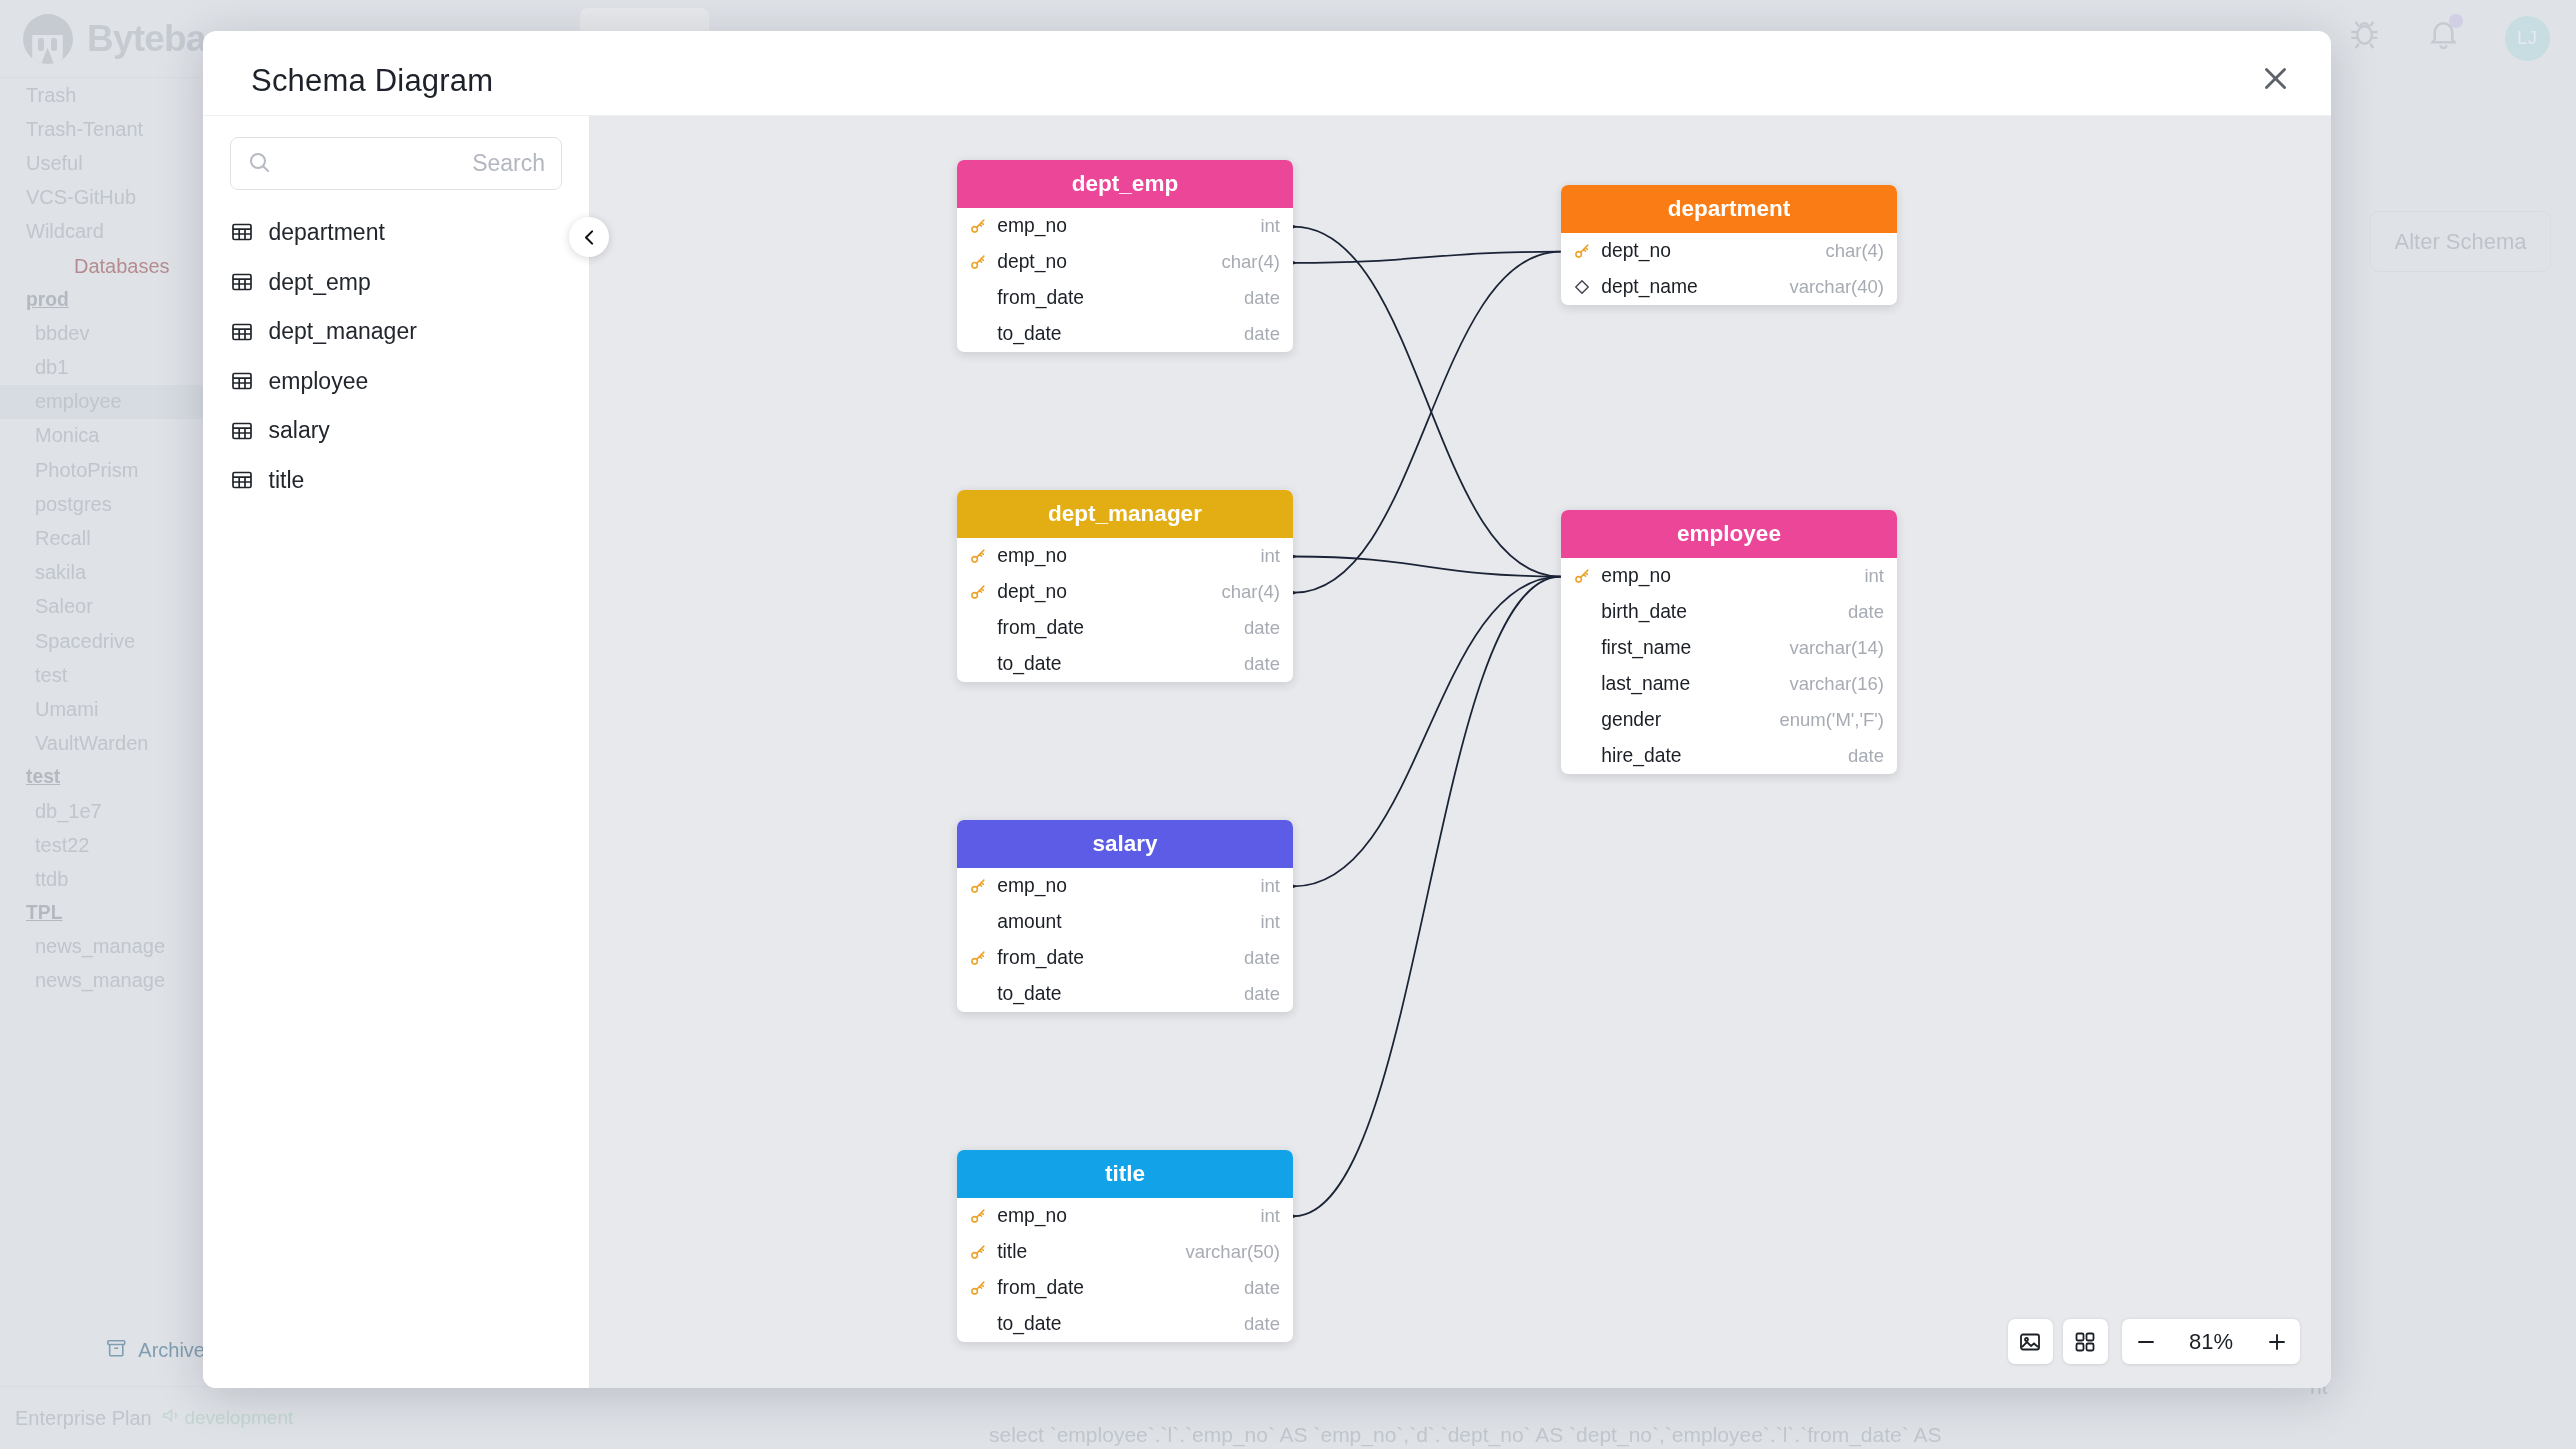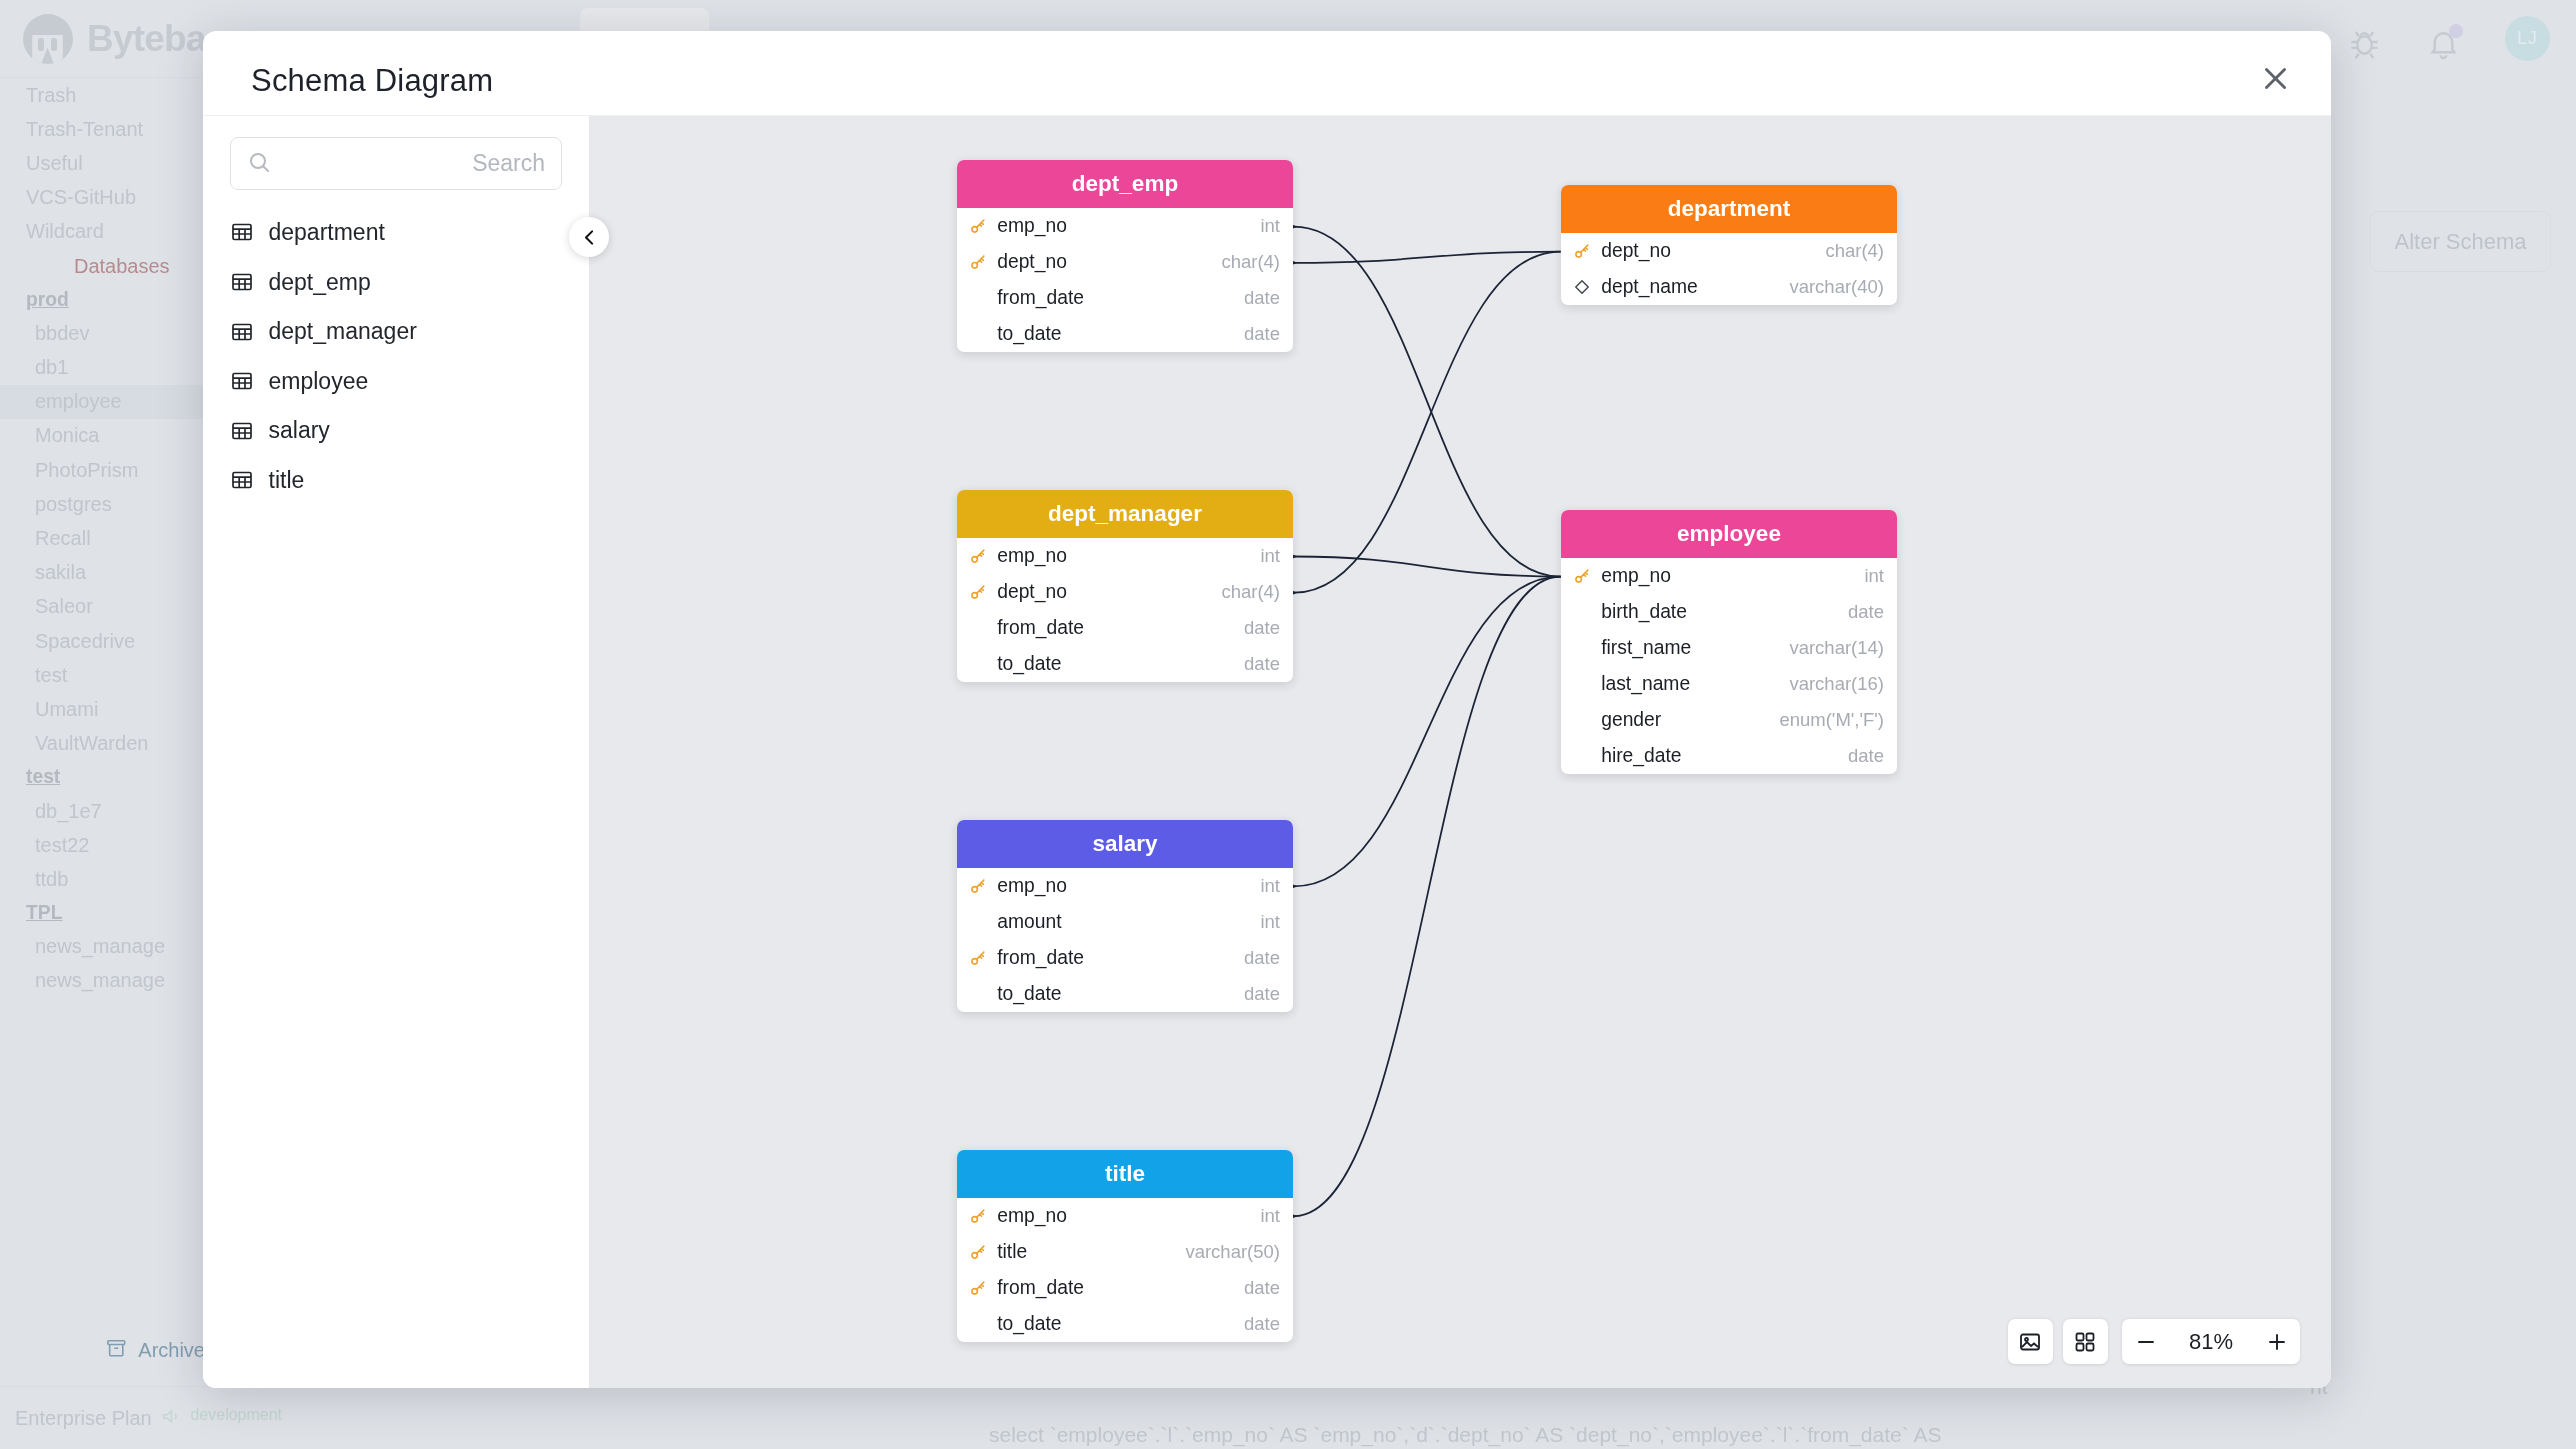--- a/index.html
+++ b/index.html
@@ -33,21 +33,21 @@
     clip-path: polygon(0 0, 100% 0, 100% 100%, 70% 100%, 50% 45%, 30% 100%, 0 100%);
   }
   .logo-mark::after {
     content: ""; position: absolute; left: 15.3px; top: 24px;
     width: 6.4px; height: 13.7px; border-radius: 2.4px;
     background: #9aa2ae;
     box-shadow: 13px 0 0 #9aa2ae;
   }
   .logo-text { font-size: 37px; font-weight: bold; color: #9aa2ae; letter-spacing: -0.8px; }
 
-  .topbar-right { margin-left: auto; display: flex; align-items: flex-end; gap: 44px; margin-right: 26px; }
+  .topbar-right { margin-left: auto; display: flex; align-items: flex-start; gap: 44px; margin-right: 26px; }
   .tb-icon { width: 35px; height: 35px; position: relative; color: #9aa2ae; }
   .tb-icon svg { width: 100%; height: 100%; }
   .bell-dot {
     position: absolute; right: -1.6px; top: -1.6px;
     width: 13.7px; height: 13.7px; border-radius: 50%; background: #b6aee0;
   }
   .avatar {
     width: 45px; height: 45px; border-radius: 50%;
     background: #9fd4d8; color: #f0fbfb;
     display: flex; align-items: center; justify-content: center;
@@ -70,21 +70,21 @@
     display: flex; align-items: center; gap: 11.3px;
     padding: 8px 0 8px 21px; font-size: 20px; color: #0c4a6e; justify-content: flex-end;
   }
   .bg-archive svg { width: 22.5px; height: 22.5px; }
   .bg-plan {
     position: absolute; bottom: 0; left: 0; right: -161px; height: 63px;
     border-top: 0.8px solid #d3d7de;
     display: flex; align-items: center; gap: 9.7px;
     padding-left: 15px; font-size: 20px; color: #9aa2ae;
   }
-  .plan-dev { color: #9ec9b4; font-size: 16px; display: flex; gap: 8px; }
+  .plan-dev { color: #9ec9b4; font-size: 19px; display: flex; align-items: center; gap: 2px; }
   .plan-dev svg { width: 21px; height: 21px; }
 
   
   .bg-tab-pill {
     position: absolute; top: 8px; left: 580px; width: 129px; height: 37px;
     background: #eceef1; border-radius: 8px 8px 0 0; opacity: .55;
   }
   .bg-alter-btn {
     position: absolute; top: 211px; left: 2370px; width: 181px; height: 61px;
     border: 0.8px solid #d3d7de; border-radius: 8px;

